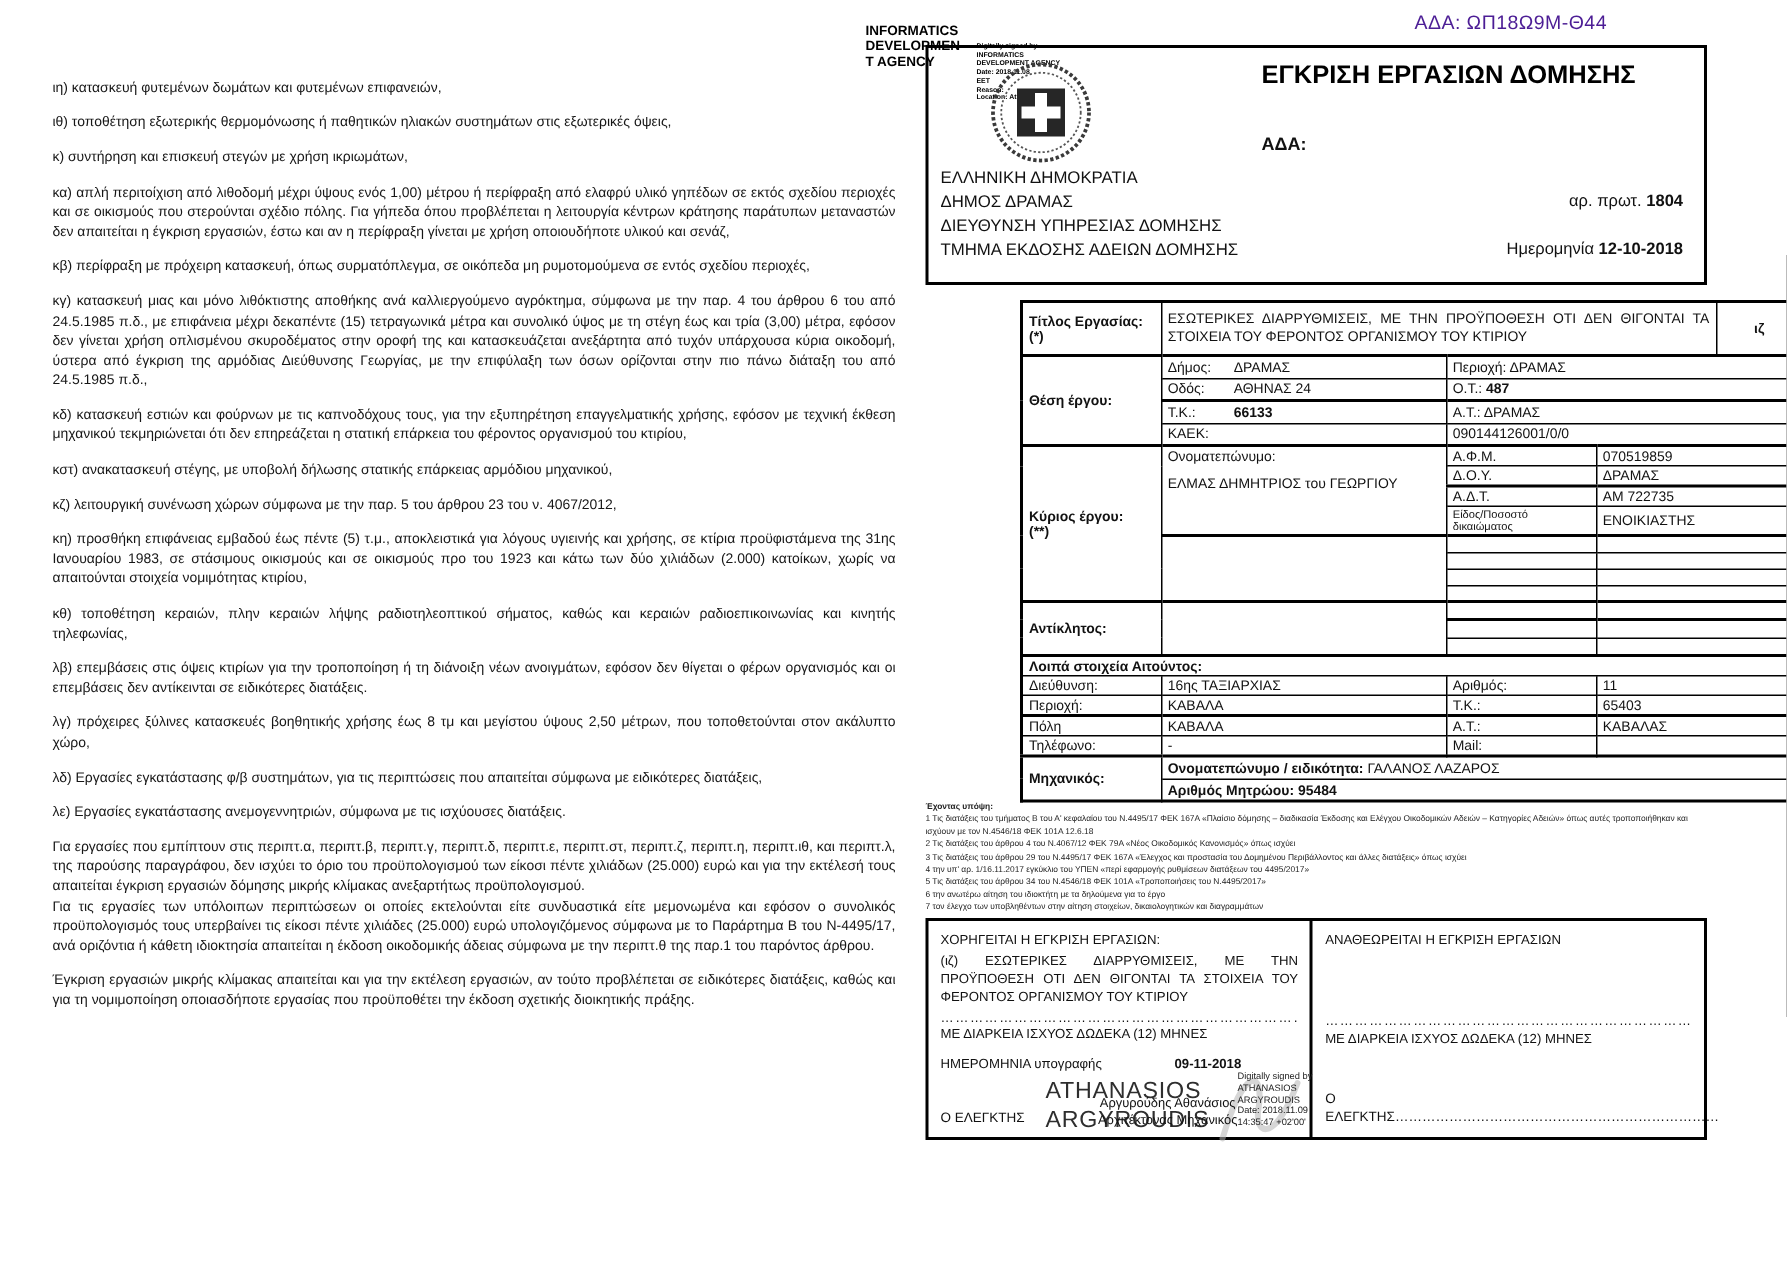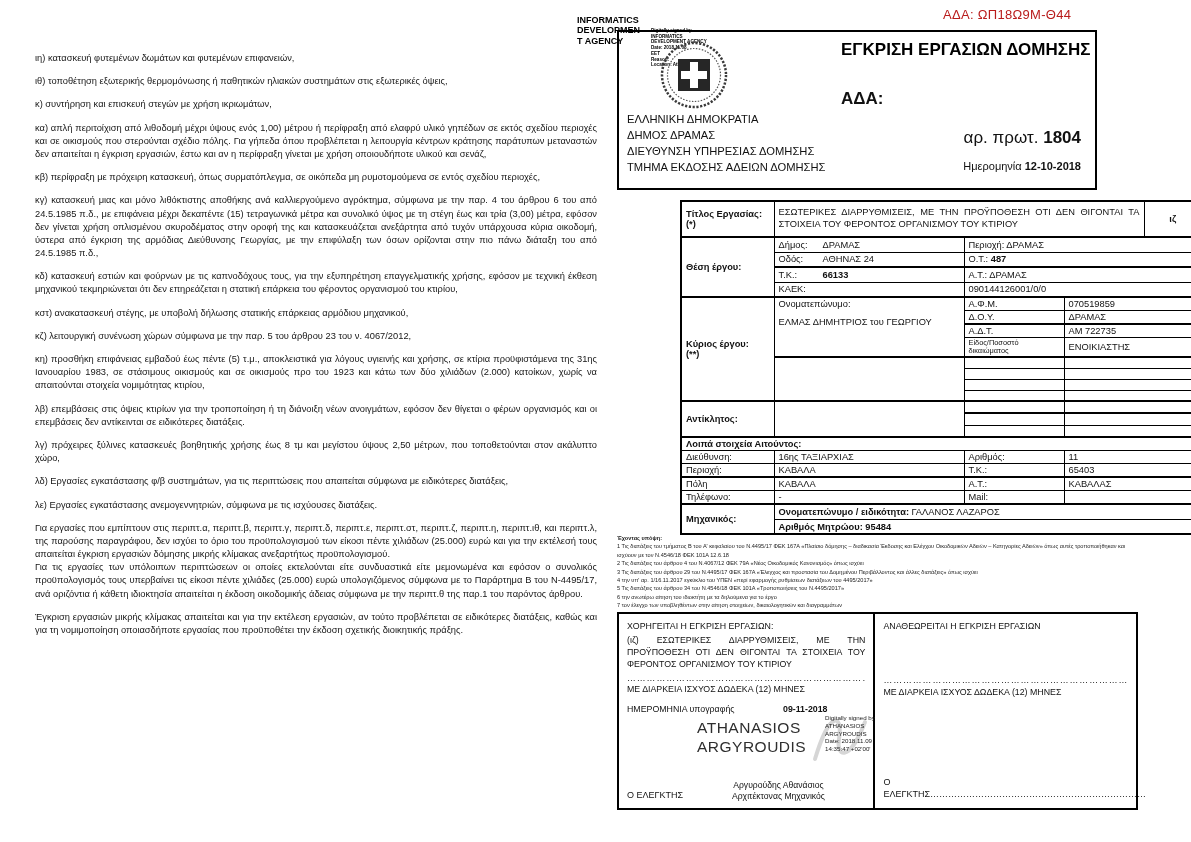--- a/index.html
+++ b/index.html
@@ -2,38 +2,38 @@
 <html><head>
 <meta charset="utf-8">
 <style>
   html,body{margin:0;padding:0;background:#888;}
   .page{
     position:relative;width:1191px;height:842px;background:#ffffff;
     font-family:"Liberation Sans","DejaVu Sans",sans-serif;color:#111;
     overflow:hidden;margin:0 auto;
   }
   
-  .ada-top{position:absolute;top:7px;left:943px;font-size:13px;color:#b91c1c;letter-spacing:.3px;}
+  .ada-top{position:absolute;top:7px;left:943px;font-size:13px;color:#4c1d95;letter-spacing:.3px;}
 
   
   .left-col{position:absolute;left:35px;top:52px;width:562px;font-size:9.3px;line-height:1.42;text-align:justify;color:#161616;}
   .left-col .para{margin:0 0 10px 0;}
   .left-col .para.tight{margin-bottom:0;}
 
   
   .ida-stamp{position:absolute;left:577px;top:15px;width:70px;font-weight:bold;font-size:9px;line-height:1.15;color:#000;}
   .ida-sig{position:absolute;left:651px;top:28px;width:70px;font-size:4.6px;line-height:1.25;color:#000;font-weight:bold;}
 
   
-  .header-box{position:absolute;left:617px;top:30px;width:480px;height:160px;border:2px solid #000;box-sizing:border-box;}
+  .header-box{position:absolute;left:617px;top:30px;width:521px;height:160px;border:2px solid #000;box-sizing:border-box;}
   .emblem{position:absolute;left:40px;top:8px;width:70px;height:70px;}
   .doc-title{position:absolute;left:222px;top:8px;width:292px;font-size:17px;font-weight:bold;line-height:1.18;color:#000;}
-  .doc-ada-label{position:absolute;left:222px;top:57px;font-size:17px;font-weight:bold;}
+  .doc-ada-label{position:absolute;left:222px;top:57px;font-size:12px;font-weight:bold;}
   .authority{position:absolute;left:8px;top:80px;font-size:11.2px;line-height:1.42;color:#111;}
-  .protocol{position:absolute;right:14px;top:96px;font-size:17px;text-align:right;}
+  .protocol{position:absolute;right:14px;top:96px;font-size:11px;text-align:right;}
   .hdr-date{position:absolute;right:14px;top:128px;font-size:11px;}
   .b{font-weight:bold;}
 
   
   table.main{position:absolute;left:645px;top:200px;width:521px;border-collapse:collapse;table-layout:fixed;margin-left:35px;}
   table.main td{border:1px solid #000;padding:1px 4px;font-size:9.3px;vertical-align:middle;overflow:hidden;}
   table.main{border:2px solid #000;}
   td.lbl{font-weight:bold;font-size:9.8px;vertical-align:top;padding-top:3px;}
   td.title-val{text-align:justify;font-size:9.2px;line-height:1.25;}
   td.cat{text-align:center;font-weight:bold;font-size:10px;}
@@ -45,21 +45,21 @@
   .h-eidos{height:19px;} .h-empty{height:11px;} .h-ant{height:12px;}
   .h-head{height:13px;} .h-lp{height:13px;} .h-mx{height:15px;}
   .cell-pair .pl{display:inline-block;min-width:44px;}
   td .val-b{font-weight:bold;}
 
   
   .footnotes{position:absolute;left:617px;top:534px;width:523px;font-size:5.6px;line-height:1.5;color:#222;}
   .footnotes .fn-title{font-weight:bold;}
 
   
-  .bottom-boxes{position:absolute;left:617px;top:612px;width:521px;height:198px;border:2px solid #000;box-sizing:border-box;display:flex;}
+  .bottom-boxes{position:absolute;left:617px;top:612px;width:521px;height:148px;border:2px solid #000;box-sizing:border-box;display:flex;}
   .gbox{position:relative;width:49.6%;border-right:2px solid #000;box-sizing:border-box;padding:7px 8px;font-size:8.8px;line-height:1.35;}
   .rbox{position:relative;width:50.4%;box-sizing:border-box;padding:7px 8px;font-size:8.8px;line-height:1.35;}
   .boxline{margin:0 0 2px 0;}
   .just{text-align:justify;}
   .dots{letter-spacing:1px;white-space:nowrap;overflow:hidden;display:block;}
   .date-row{margin-top:8px;}
   .date-val{font-weight:bold;margin-left:46px;}
   .sig-wrap{position:absolute;left:78px;top:96px;width:230px;height:62px;}
   .sig-squiggle{position:absolute;left:108px;top:-6px;width:70px;height:70px;opacity:.55;}
   .sig-name{position:absolute;left:0;top:8px;font-size:15.5px;color:#2e2e2e;line-height:1.25;letter-spacing:.5px;}
@@ -81,20 +81,21 @@
     <div class="para">ιη) κατασκευή φυτεμένων δωμάτων και φυτεμένων επιφανειών,</div>
     <div class="para">ιθ) τοποθέτηση εξωτερικής θερμομόνωσης ή παθητικών ηλιακών συστημάτων στις εξωτερικές όψεις,</div>
     <div class="para">κ) συντήρηση και επισκευή στεγών με χρήση ικριωμάτων,</div>
     <div class="para">κα) απλή περιτοίχιση από λιθοδομή μέχρι ύψους ενός 1,00) μέτρου ή περίφραξη από ελαφρύ υλικό γηπέδων σε εκτός σχεδίου περιοχές και σε οικισμούς που στερούνται σχέδιο πόλης. Για γήπεδα όπου προβλέπεται η λειτουργία κέντρων κράτησης παράτυπων μεταναστών δεν απαιτείται η έγκριση εργασιών, έστω και αν η περίφραξη γίνεται με χρήση οποιουδήποτε υλικού και σενάζ,</div>
     <div class="para">κβ) περίφραξη με πρόχειρη κατασκευή, όπως συρματόπλεγμα, σε οικόπεδα μη ρυμοτομούμενα σε εντός σχεδίου περιοχές,</div>
     <div class="para">κγ) κατασκευή μιας και μόνο λιθόκτιστης αποθήκης ανά καλλιεργούμενο αγρόκτημα, σύμφωνα με την παρ. 4 του άρθρου 6 του από 24.5.1985 π.δ., με επιφάνεια μέχρι δεκαπέντε (15) τετραγωνικά μέτρα και συνολικό ύψος με τη στέγη έως και τρία (3,00) μέτρα, εφόσον δεν γίνεται χρήση οπλισμένου σκυροδέματος στην οροφή της και κατασκευάζεται ανεξάρτητα από τυχόν υπάρχουσα κύρια οικοδομή, ύστερα από έγκριση της αρμόδιας Διεύθυνσης Γεωργίας, με την επιφύλαξη των όσων ορίζονται στην πιο πάνω διάταξη του από 24.5.1985 π.δ.,</div>
     <div class="para">κδ) κατασκευή εστιών και φούρνων με τις καπνοδόχους τους, για την εξυπηρέτηση επαγγελματικής χρήσης, εφόσον με τεχνική έκθεση μηχανικού τεκμηριώνεται ότι δεν επηρεάζεται η στατική επάρκεια του φέροντος οργανισμού του κτιρίου,</div>
     <div class="para">κστ) ανακατασκευή στέγης, με υποβολή δήλωσης στατικής επάρκειας αρμόδιου μηχανικού,</div>
     <div class="para">κζ) λειτουργική συνένωση χώρων σύμφωνα με την παρ. 5 του άρθρου 23 του ν. 4067/2012,</div>
     <div class="para">κη) προσθήκη επιφάνειας εμβαδού έως πέντε (5) τ.μ., αποκλειστικά για λόγους υγιεινής και χρήσης, σε κτίρια προϋφιστάμενα της 31ης Ιανουαρίου 1983, σε στάσιμους οικισμούς και σε οικισμούς προ του 1923 και κάτω των δύο χιλιάδων (2.000) κατοίκων, χωρίς να απαιτούνται στοιχεία νομιμότητας κτιρίου,</div>
+    <div class="para">κθ) τοποθέτηση κεραιών, πλην κεραιών λήψης ραδιοτηλεοπτικού σήματος, καθώς και κεραιών ραδιοεπικοινωνίας και κινητής τηλεφωνίας,</div>
     <div class="para">λβ) επεμβάσεις στις όψεις κτιρίων για την τροποποίηση ή τη διάνοιξη νέων ανοιγμάτων, εφόσον δεν θίγεται ο φέρων οργανισμός και οι επεμβάσεις δεν αντίκεινται σε ειδικότερες διατάξεις.</div>
     <div class="para">λγ) πρόχειρες ξύλινες κατασκευές βοηθητικής χρήσης έως 8 τμ και μεγίστου ύψους 2,50 μέτρων, που τοποθετούνται στον ακάλυπτο χώρο,</div>
     <div class="para">λδ) Εργασίες εγκατάστασης φ/β συστημάτων, για τις περιπτώσεις που απαιτείται σύμφωνα με ειδικότερες διατάξεις,</div>
     <div class="para">λε) Εργασίες εγκατάστασης ανεμογεννητριών, σύμφωνα με τις ισχύουσες διατάξεις.</div>
     <div class="para tight">Για εργασίες που εμπίπτουν στις περιπτ.α, περιπτ.β, περιπτ.γ, περιπτ.δ, περιπτ.ε, περιπτ.στ, περιπτ.ζ, περιπτ.η, περιπτ.ιθ, και περιπτ.λ, της παρούσης παραγράφου, δεν ισχύει το όριο του προϋπολογισμού των είκοσι πέντε χιλιάδων (25.000) ευρώ και για την εκτέλεσή τους απαιτείται έγκριση εργασιών δόμησης μικρής κλίμακας ανεξαρτήτως προϋπολογισμού.</div>
     <div class="para">Για τις εργασίες των υπόλοιπων περιπτώσεων οι οποίες εκτελούνται είτε συνδυαστικά είτε μεμονωμένα και εφόσον ο συνολικός προϋπολογισμός τους υπερβαίνει τις είκοσι πέντε χιλιάδες (25.000) ευρώ υπολογιζόμενος σύμφωνα με το Παράρτημα Β του Ν-4495/17, ανά οριζόντια ή κάθετη ιδιοκτησία απαιτείται η έκδοση οικοδομικής άδειας σύμφωνα με την περιπτ.θ της παρ.1 του παρόντος άρθρου.</div>
     <div class="para">Έγκριση εργασιών μικρής κλίμακας απαιτείται και για την εκτέλεση εργασιών, αν τούτο προβλέπεται σε ειδικότερες διατάξεις, καθώς και για τη νομιμοποίηση οποιασδήποτε εργασίας που προϋποθέτει την έκδοση σχετικής διοικητικής πράξης.</div>
   </div>
 
   <div class="ida-stamp">

